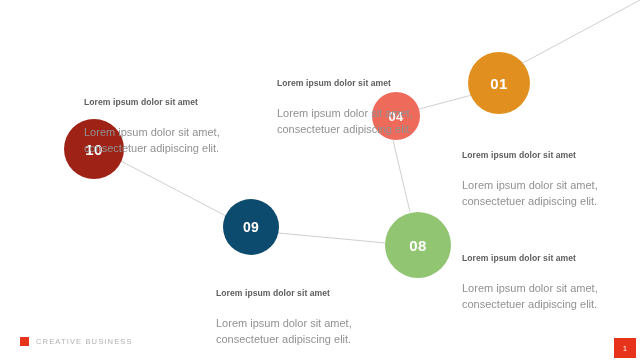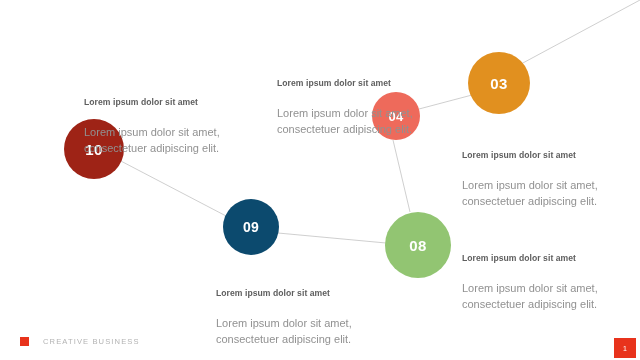--- a/index.html
+++ b/index.html
@@ -67,21 +67,21 @@
     white-space: pre-line;
   }
 
   
   #footer-brand {
     position: absolute;
     left: 20px;
     bottom: 14px;
     display: flex;
     align-items: center;
-    gap: 14px;
+    gap: 7px;
   }
 
   #footer-swatch {
     width: 9px;
     height: 9px;
     background: #e8331c;
     display: block;
     flex: none;
   }
 
@@ -132,21 +132,21 @@
 
   <div class="node-circle" style="left:385px; top:212px; width:66px; height:66px; background:#92c572; font-size:15px;text-align:right;">
     <span class="node-num">08</span>
   </div>
 
   <div class="node-circle" style="left:372px; top:92px; width:48px; height:48px; background:#ee6a5b; font-size:13px;">
     <span class="node-num">04</span>
   </div>
 
   <div class="node-circle" style="left:468px; top:52px; width:62px; height:62px; background:#e1901f; font-size:15px;">
-    <span class="node-num">03</span>
+    <span class="node-num">01</span>
   </div>
 
   <div class="text-block" style="left:84px; top:65px; width:160px;">
     <div class="tb-title">Lorem ipsum dolor sit amet</div>
     <div class="tb-body">Lorem ipsum dolor sit amet,
 consectetuer adipiscing elit.</div>
   </div>
 
   <div class="text-block" style="left:277px; top:46px; width:165px;">
     <div class="tb-title">Lorem ipsum dolor sit amet</div>

